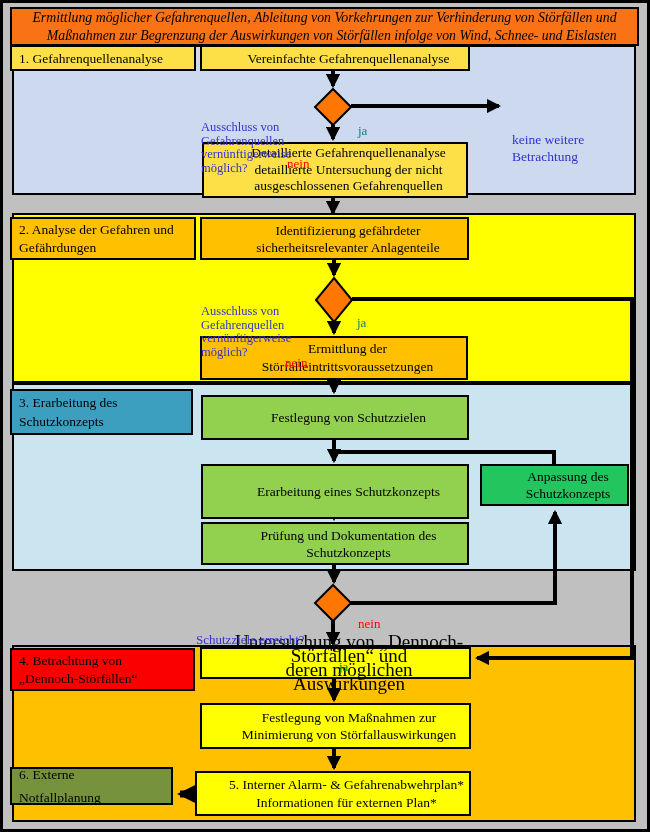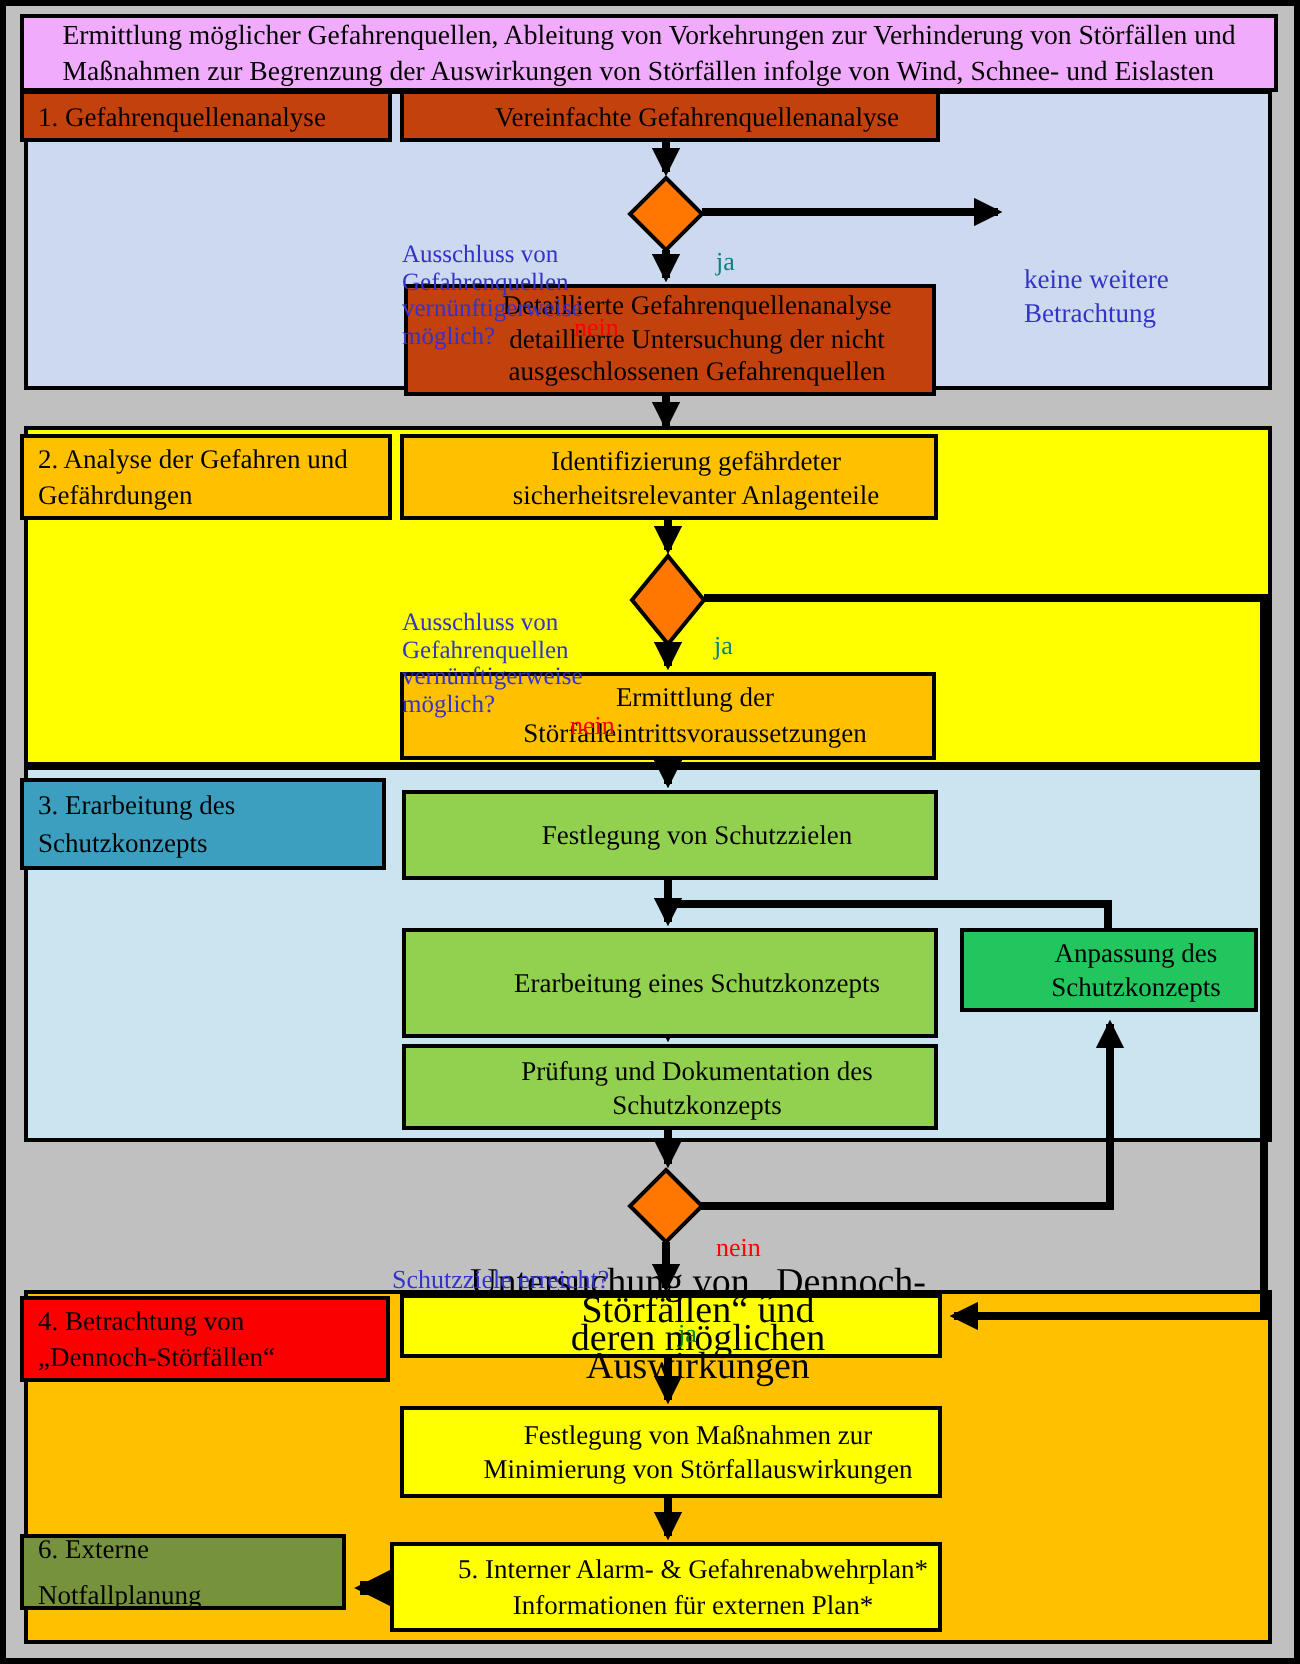--- a/index.html
+++ b/index.html
@@ -26,33 +26,33 @@
   .ja-teal{color:#0d8080;font-size:13px;}
   .ja-green{color:#008000;font-size:13px;}
   .nein{color:#ff0000;font-size:13px;}
   .blue{color:#3333cc;}
   #connectors{position:absolute;left:0;top:0;z-index:5;pointer-events:none;}
   
   .s1bg{background:#ccd9ee;}
   .s2bg{background:#ffff00;}
   .s3bg{background:#cbe5f0;}
   .s4bg{background:#ffc000;}
-  .cyan{background:#c2410c;}
+  .cyan{background:#fde047;}
   .orange{background:#ffc000;}
   .teal{background:#3d9fc0;}
   .green{background:#92d050;}
   .bgreen{background:#22c55e;}
   .yellow{background:#ffff00;}
   .red{background:#fb0000;}
   .olive{background:#76923c;}
   .title-box{
-    background:#f0abfc;border:2px solid #000;z-index:10;
+    background:#f97316;border:2px solid #000;z-index:10;
     display:flex;align-items:center;justify-content:center;
-    text-align:left;white-space:pre-line;
-    font-size:13.8px;line-height:18px;
+    text-align:right;white-space:pre-line;
+    font-size:13.8px;line-height:18px;font-style:italic;
   }
   .copyright{color:#1d4ed8;font-size:13px;z-index:12;}
 </style>
 </head>
 <body>
 
 <div id="stage">
 
   <div class="abs rect s1bg" style="left:9px;top:42px;width:624px;height:150px;"></div>
   <div class="abs rect s2bg" style="left:9px;top:210px;width:624px;height:170px;"></div>

